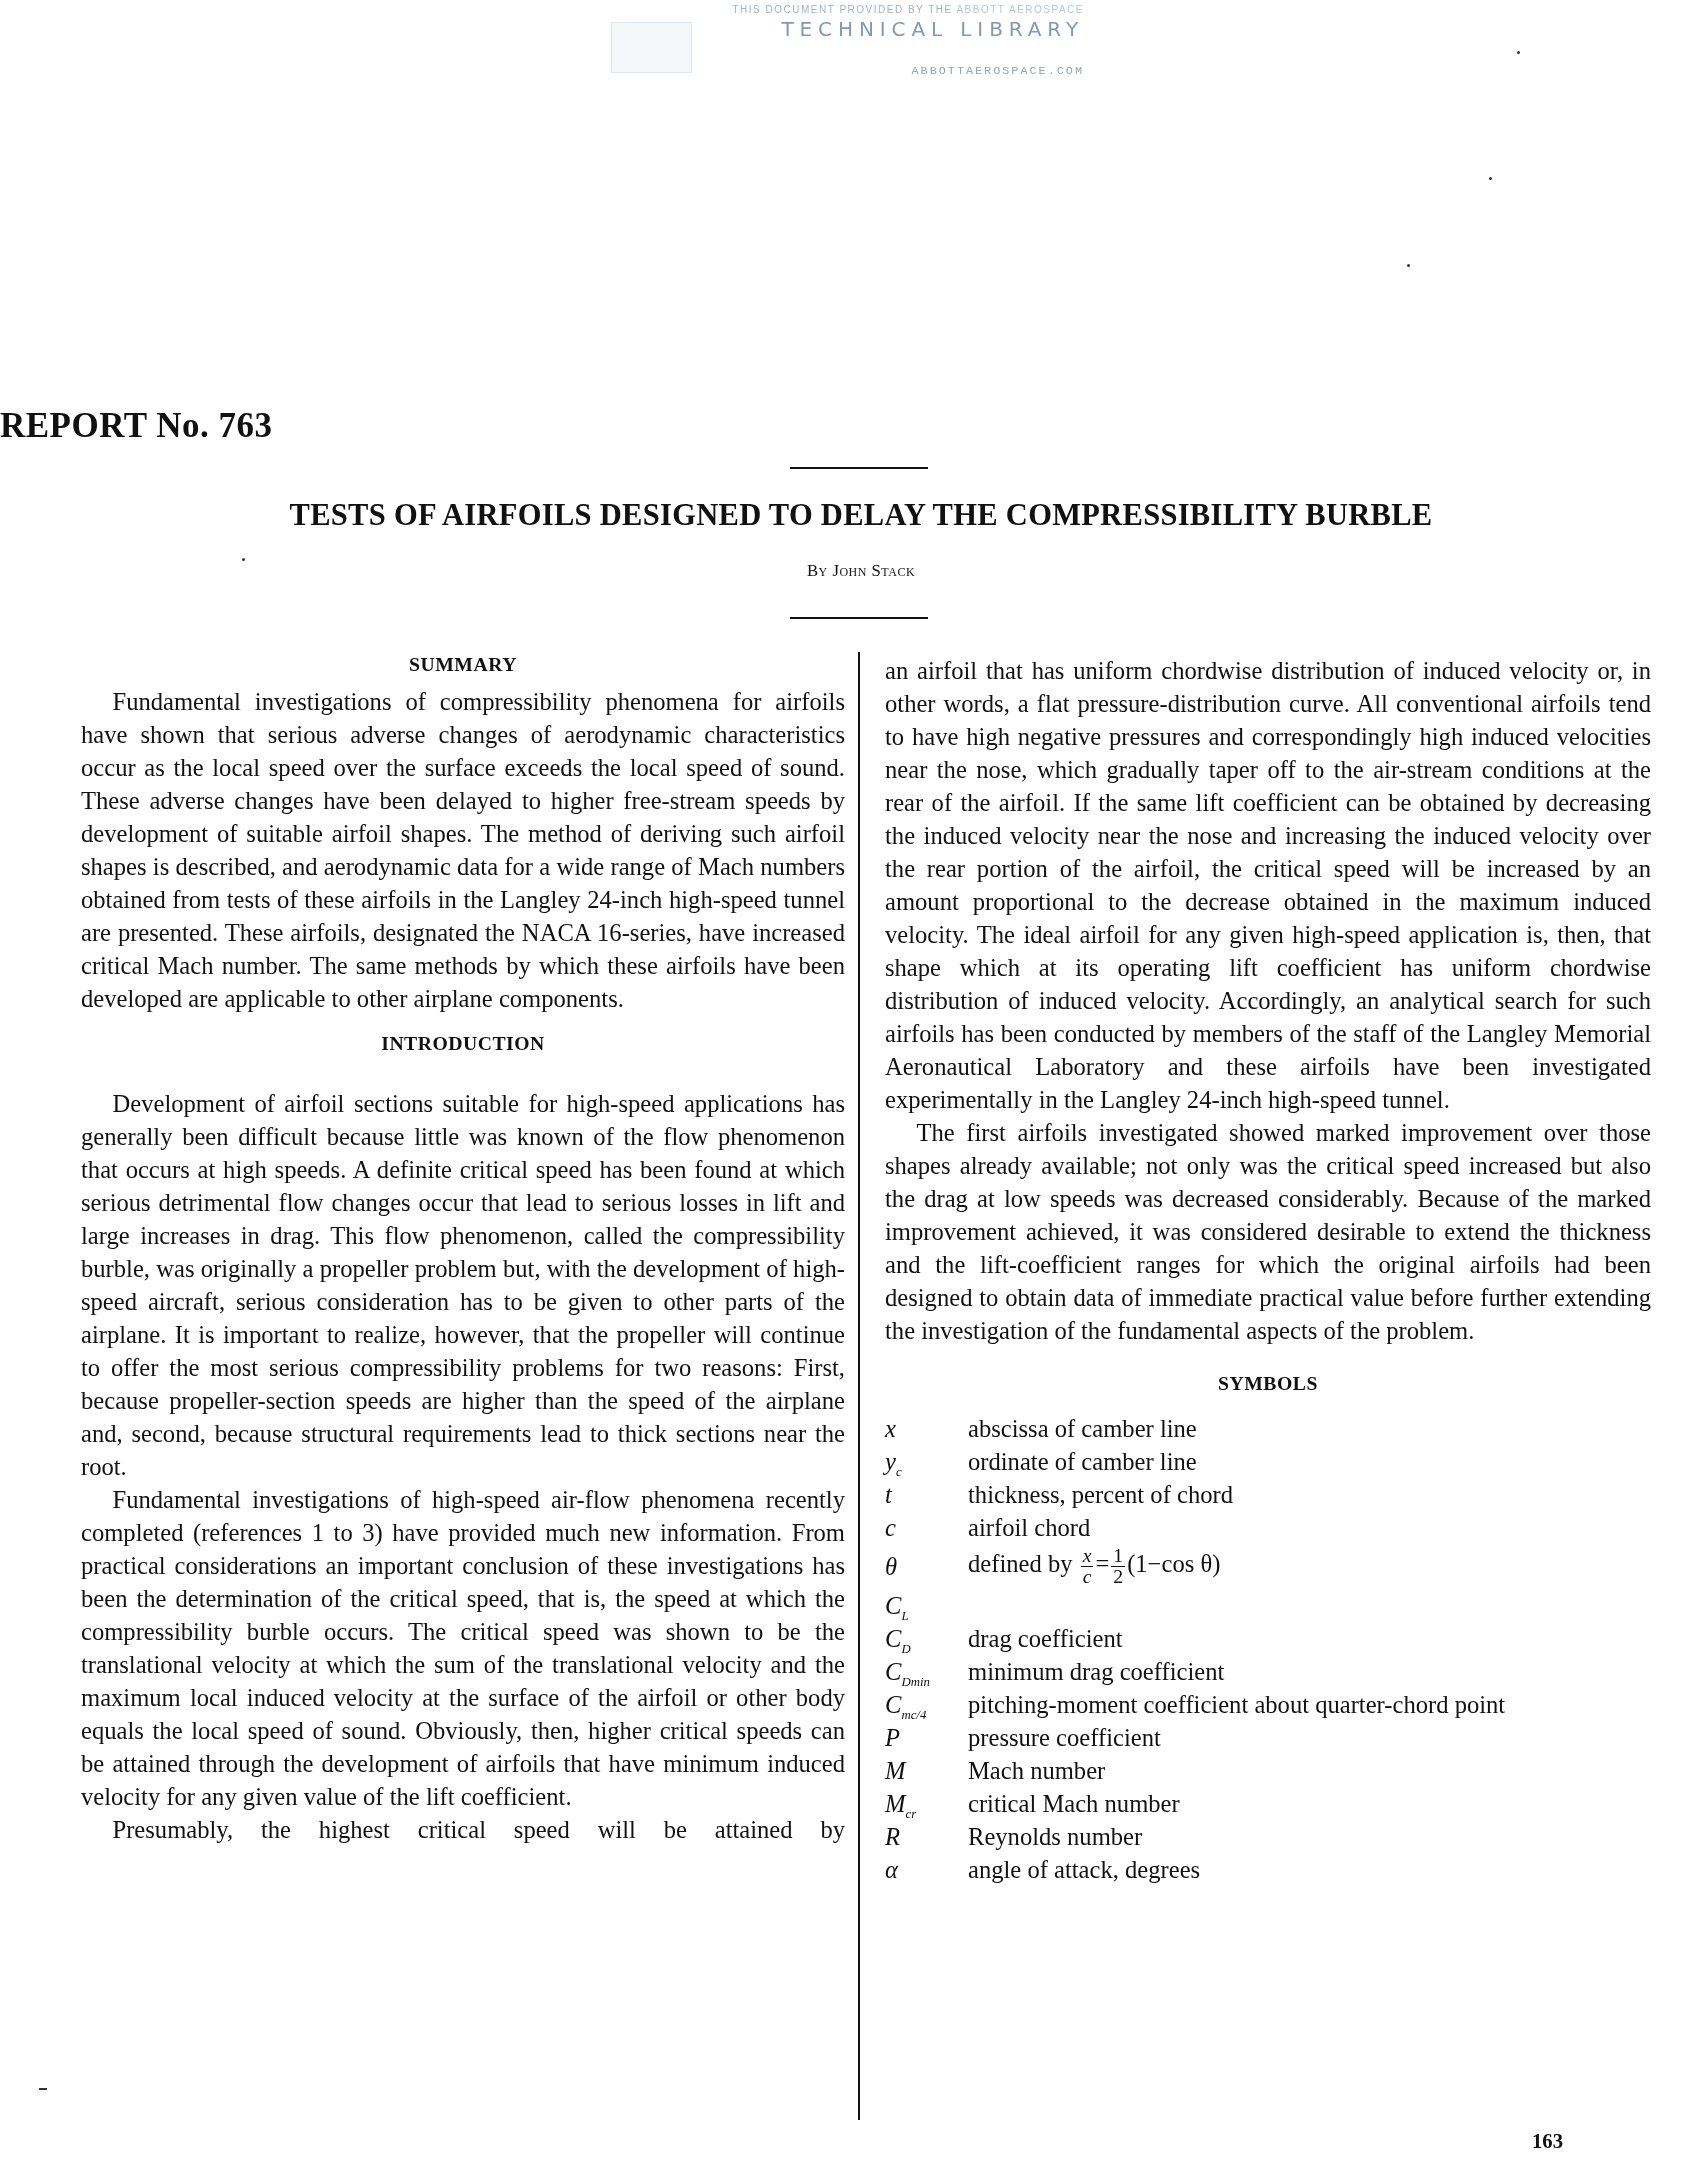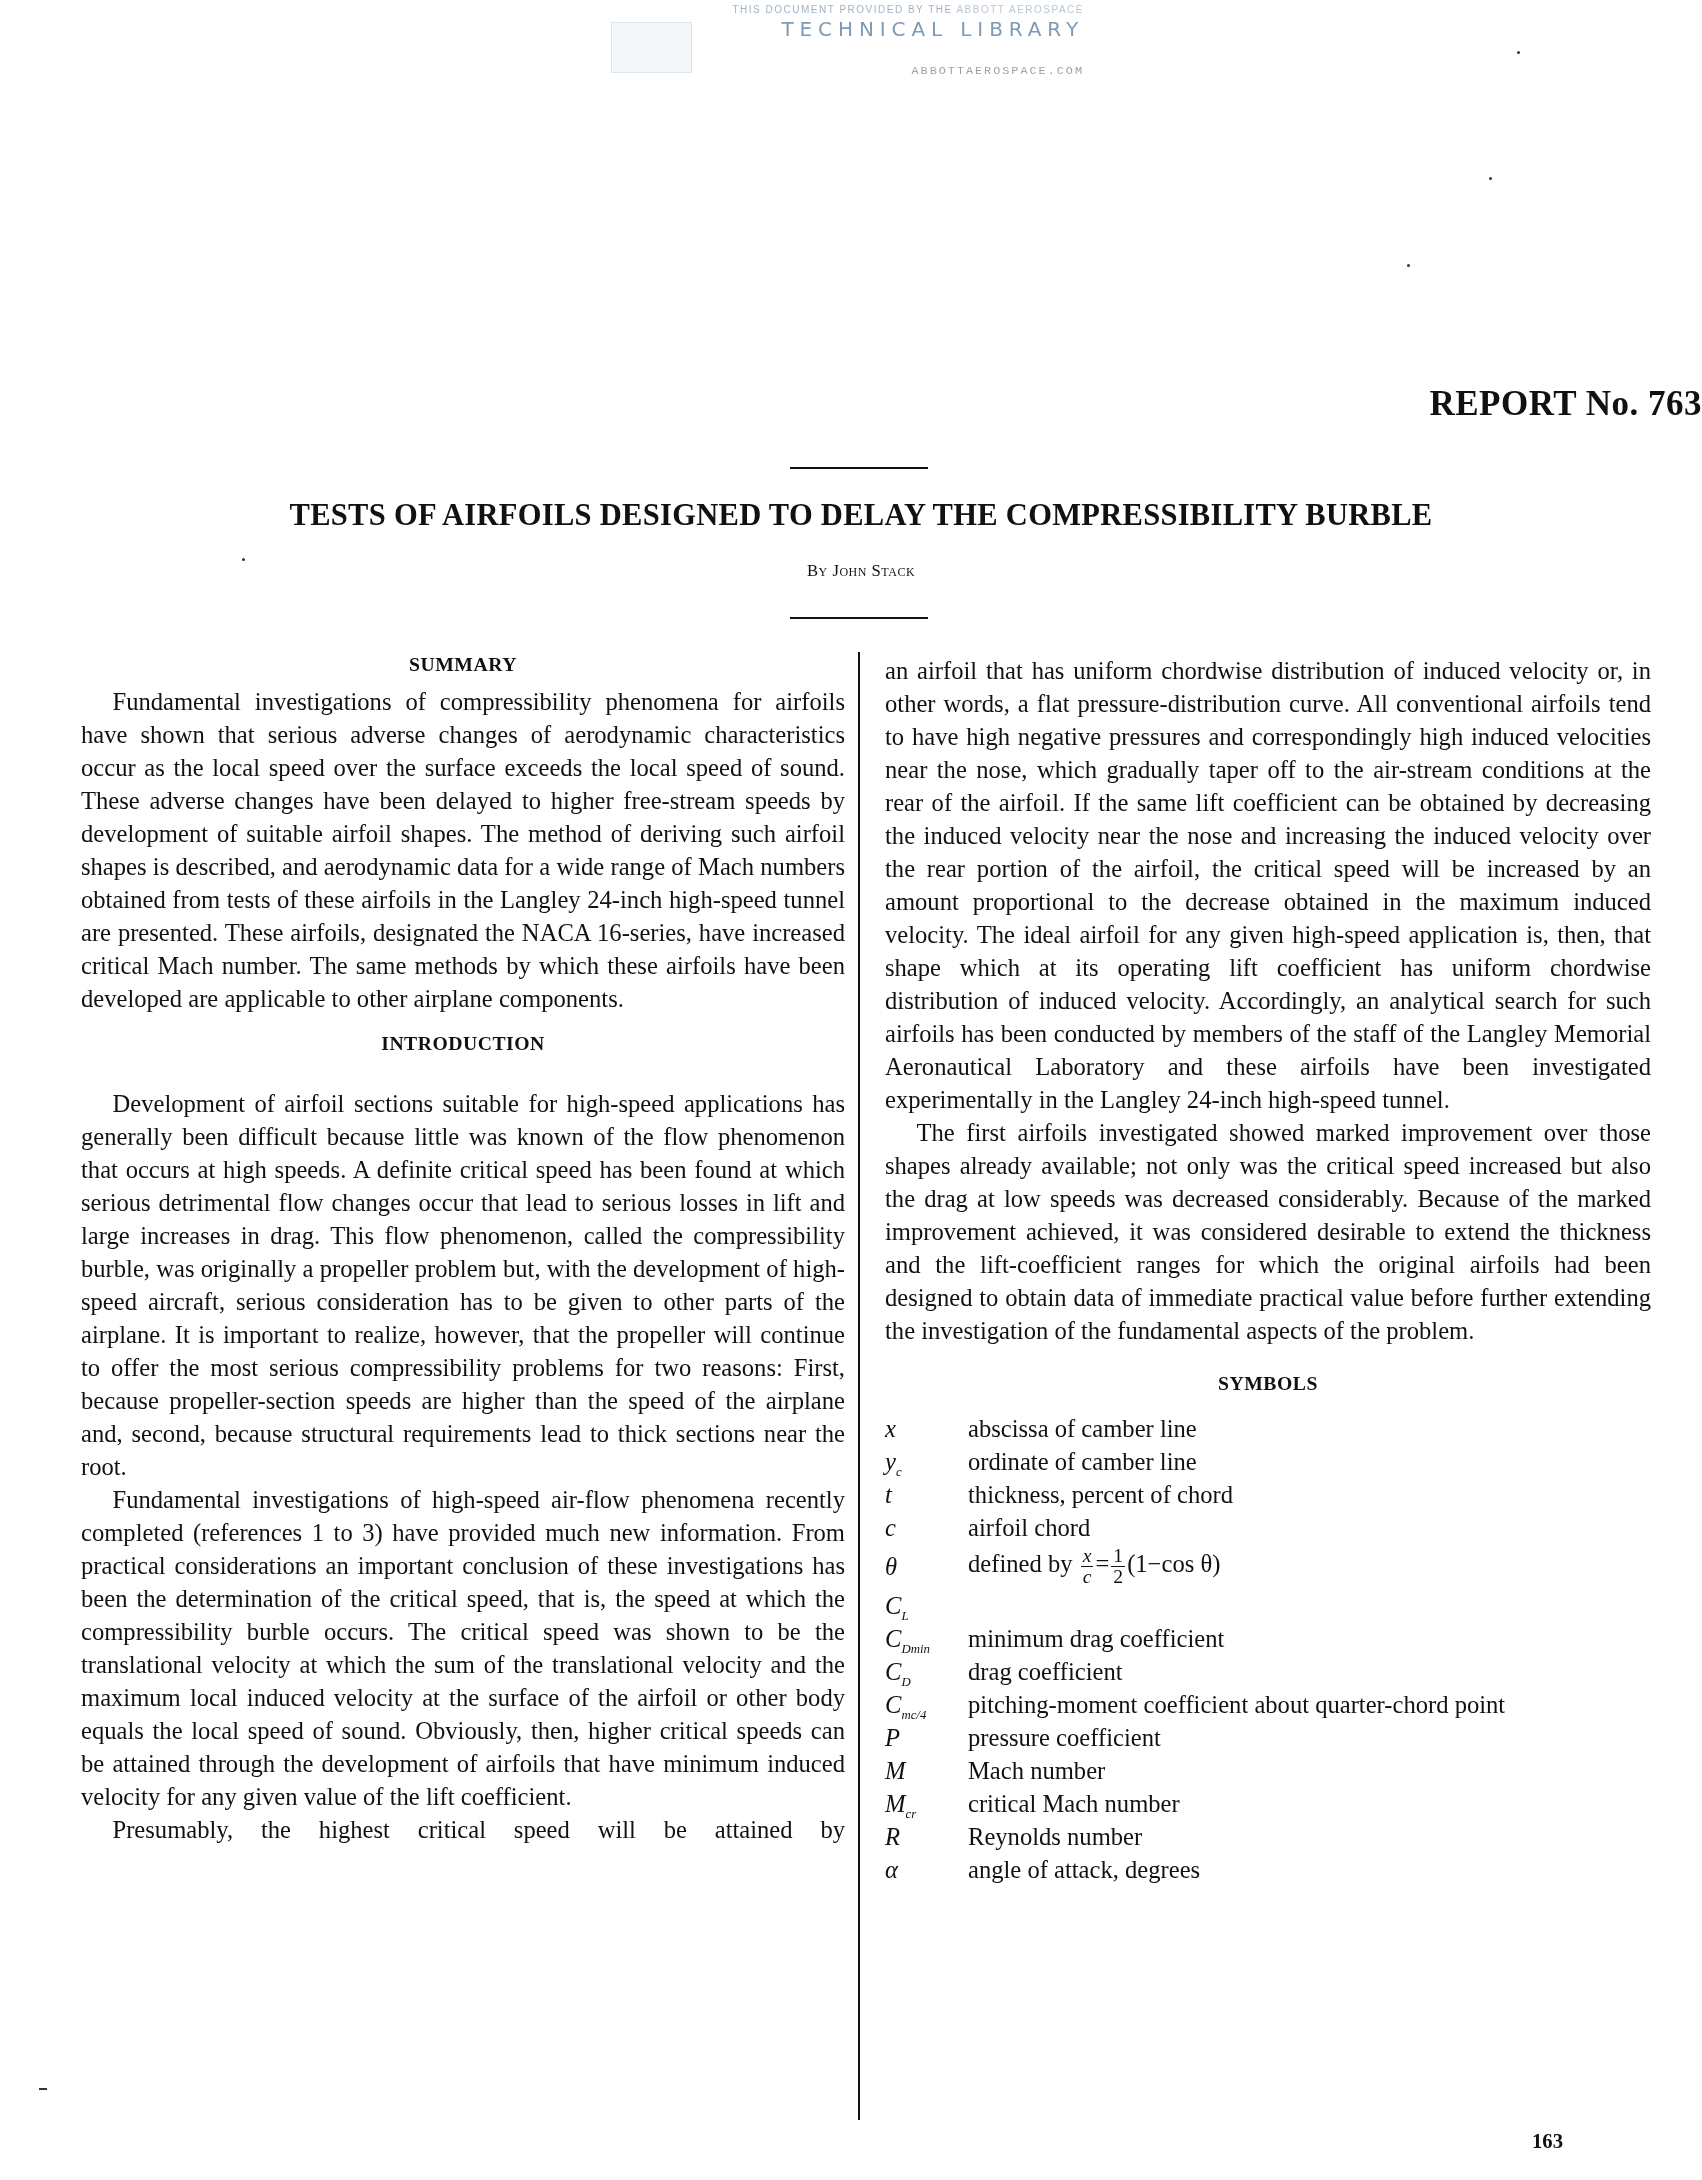--- a/index.html
+++ b/index.html
@@ -7,21 +7,21 @@
     width: 1702px; height: 2181px; position: relative; overflow: hidden;
     font-family: "Liberation Serif", "DejaVu Serif", serif; color: #111;
   }
   .watermark { position: absolute; left: 611px; top: 3.9px; width: 473px; text-align: right; color: #9fb3c8; }
   .wm-top { font-family: Liberation Sans, sans-serif; font-size: 10px; letter-spacing: 1.5px; text-transform: uppercase; }
   .wm-top .b { color: #b9c6d4; }
   .wm-main { font-family: "DejaVu Sans", sans-serif; font-size: 20px; letter-spacing: 5.9px; line-height: 29.6px; color: #7f9ab5; }
   .wm-url { font-family: Liberation Mono, monospace; font-size: 11.8px; letter-spacing: 2px; color: #9aa4ae; margin-top: 20px; }
   .wm-box { position: absolute; left: 611px; top: 21.7px; width: 79px; height: 49px; border: 1px solid #dde6ee; background: #f4f7fa; }
 
-  .report-no { position: absolute; top: 384px; left: 0; width: 1702px; text-align: right; font-size: 35px; font-weight: bold; letter-spacing: 0.5px; }
+  .report-no { position: absolute; top: 406px; left: 0; width: 1702px; text-align: left; font-size: 35px; font-weight: bold; letter-spacing: 0.5px; }
   .rule1 { position: absolute; top: 467px; left: 790px; width: 138px; height: 2px; background: #111; }
   .title { position: absolute; top: 498px; left: 0; width: 1722px; text-align: center; font-size: 30.5px; font-weight: bold; letter-spacing: 0.3px; }
   .byline { position: absolute; top: 561px; left: 0; width: 1722px; text-align: center; font-size: 16.7px; font-variant: small-caps; letter-spacing: 0.5px; }
   .rule2 { position: absolute; top: 617px; left: 790px; width: 138px; height: 2px; background: #111; }
 
   .col { position: absolute; top: 650px; font-size: 24.6px; line-height: 33px; text-align: justify; }
   .col-left { left: 81px; width: 764px; }
   .col-right { left: 885px; width: 766px; top: 654px; }
   .col-rule { position: absolute; left: 858px; top: 652px; width: 2px; height: 1468px; background: #111; }
 
@@ -106,26 +106,26 @@
           </span><span>=</span><span class="frac">
             <span class="num">1</span>
             <span class="den">2</span>
           </span><span>(1−cos θ)</span>
       </span>
     </div>
     <div class="sym-row">
       <span class="sym"><span>C</span><sub>L</sub></span>
     </div>
     <div class="sym-row">
+      <span class="sym"><span>C</span><sub>D</sub></span>
+      <span class="desc">drag coefficient</span>
+    </div>
+    <div class="sym-row">
       <span class="sym"><span>C</span><sub>Dmin</sub></span>
       <span class="desc">minimum drag coefficient</span>
-    </div>
-    <div class="sym-row">
-      <span class="sym"><span>C</span><sub>D</sub></span>
-      <span class="desc">drag coefficient</span>
     </div>
     <div class="sym-row">
       <span class="sym"><span>C</span><sub>mc/4</sub></span>
       <span class="desc">pitching-moment coefficient about quarter-chord point</span>
     </div>
     <div class="sym-row">
       <span class="sym"><span>P</span><sub></sub></span>
       <span class="desc">pressure coefficient</span>
     </div>
     <div class="sym-row">

